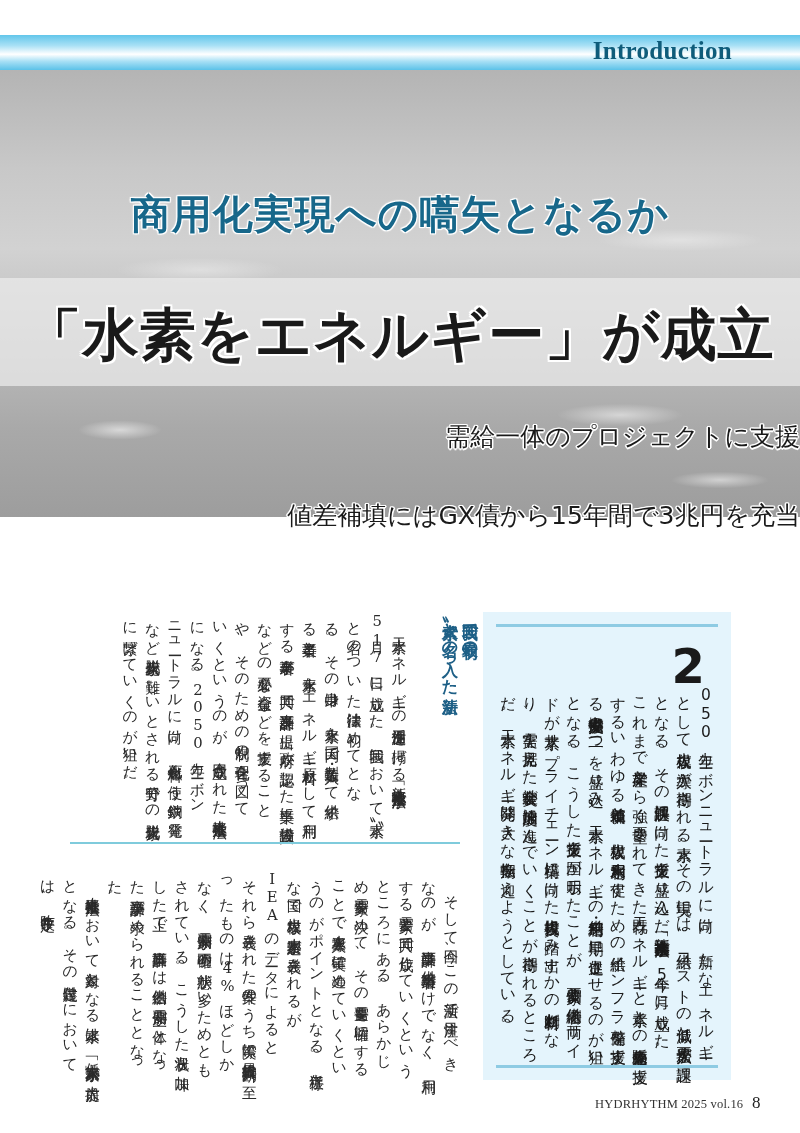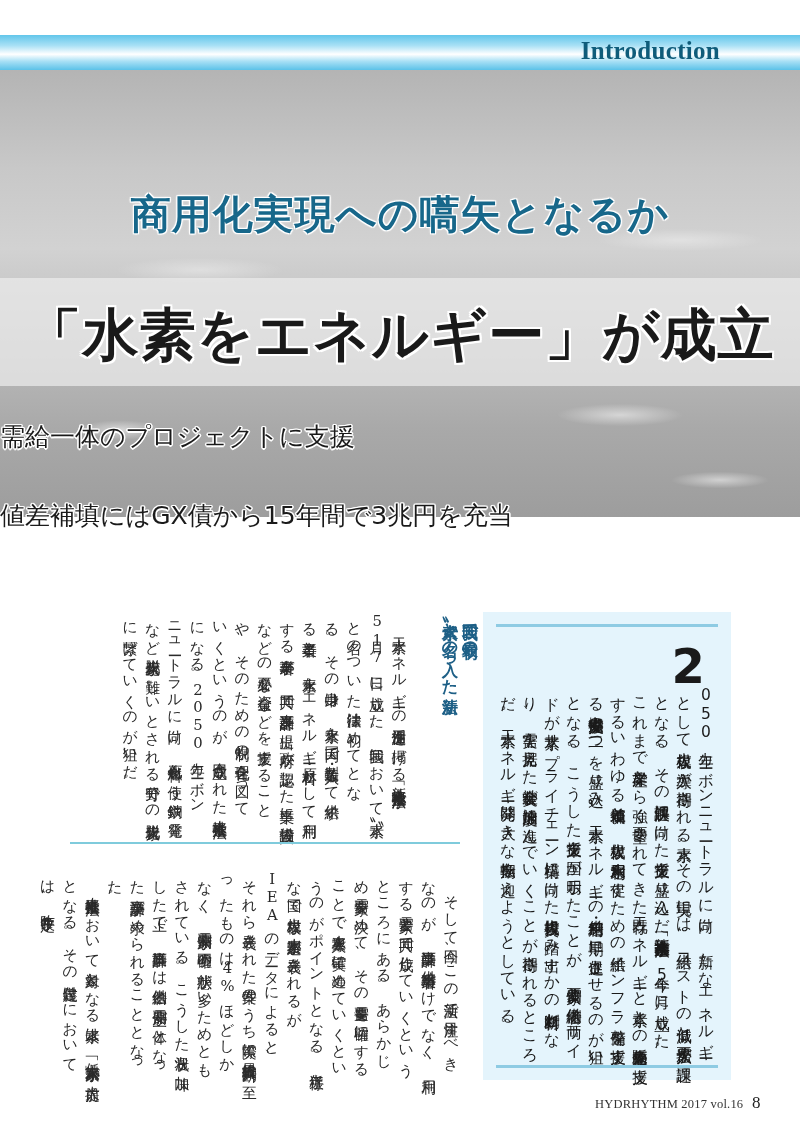--- a/index.html
+++ b/index.html
@@ -1,20 +1,20 @@
 <!DOCTYPE html>
 <html><head>
 <meta charset="utf-8">
 <style>
   html, body { margin:0; padding:0; background:#ffffff; }
   body { width:800px; height:1133px; position:relative; overflow:hidden;
          font-family:"DejaVu Serif", serif; color:#222; }
   .banner { position:absolute; left:0; top:35px; width:800px; height:35px;
     background:linear-gradient(to bottom,#62c6ea 0%,#a8e0f5 30%,#ffffff 55%,#a8e0f5 75%,#5cc2e8 100%); }
-  .banner-label { position:absolute; right:80px; top:2px; font-family:"Liberation Serif", serif;
+  .banner-label { position:absolute; right:68px; top:2px; font-family:"Liberation Serif", serif;
     font-weight:bold; font-size:25px; color:#0f5c7a; letter-spacing:0.3px; }
   .photo { position:absolute; left:0; top:70px; width:800px; height:447px;
     background:
       radial-gradient(ellipse 60px 14px at 120px 360px, rgba(255,255,255,0.55), transparent 70%),
       radial-gradient(ellipse 90px 16px at 620px 345px, rgba(255,255,255,0.5), transparent 70%),
       radial-gradient(ellipse 70px 12px at 720px 410px, rgba(255,255,255,0.5), transparent 70%),
       radial-gradient(ellipse 80px 14px at 330px 470px, rgba(255,255,255,0.45), transparent 70%),
       radial-gradient(ellipse 100px 18px at 560px 470px, rgba(255,255,255,0.45), transparent 70%),
       radial-gradient(ellipse 60px 12px at 60px 480px, rgba(255,255,255,0.45), transparent 70%),
       radial-gradient(ellipse 90px 16px at 420px 505px, rgba(255,255,255,0.5), transparent 70%),
@@ -25,21 +25,21 @@
   .title1 { position:absolute; left:0; width:800px; top:117px; text-align:center;
     font-family:"DejaVu Serif", serif; font-weight:bold; font-size:40px; color:#17678a;
     letter-spacing:1px;
     text-shadow: 0 0 3px #fff, 0 0 3px #fff, 1px 1px 0 #fff, -1px -1px 0 #fff, 1px -1px 0 #fff, -1px 1px 0 #fff; }
   .band { position:absolute; left:0; top:208px; width:800px; height:108px;
     background:rgba(236,236,236,0.72); }
   .title2 { position:absolute; left:0; width:800px; top:228px; text-align:center;
     font-family:"DejaVu Serif", serif; font-weight:bold; font-size:56px; color:#1a1a1a;
     letter-spacing:1px;
     text-shadow: 2px 0 0 #fff, -2px 0 0 #fff, 0 2px 0 #fff, 0 -2px 0 #fff, 2px 2px 0 #fff, -2px -2px 0 #fff, 2px -2px 0 #fff, -2px 2px 0 #fff; }
-  .sub { position:absolute; left:0; width:800px; text-align:left;
+  .sub { position:absolute; left:0; width:800px; text-align:right;
     font-family:"DejaVu Sans", sans-serif; font-size:25px; color:#1a1a1a;
     text-shadow: 1.5px 0 0 #fff, -1.5px 0 0 #fff, 0 1.5px 0 #fff, 0 -1.5px 0 #fff, 1px 1px 0 #fff, -1px -1px 0 #fff, 1px -1px 0 #fff, -1px 1px 0 #fff; }
   .sub1 { top:350px; }
   .sub2 { top:385px;margin-top:44px; }
 
   .vt { writing-mode:vertical-rl; -webkit-writing-mode:vertical-rl; text-orientation:upright; }
 
   .leadbox { position:absolute; left:483px; top:612px; width:248px; height:468px;
     background:#e4f4fc; }
   .leadbox .rule-top { position:absolute; left:13px; top:12px; width:222px; height:3px; background:#8ecbe3; }
@@ -103,14 +103,14 @@
   <p>水素エネルギーの活用促進を掲げる新法「水素社会推進法」が、5月17日に成立した。我国において〝水素〟と名のついた法律は初めてとなる。その中身は、水素を国内で製造・輸入して供給する事業者と、水素をエネルギー・原材料として利用する事業者が、共同で事業計画を提出、政府が認定した事業に設備投資などの必要な資金などを支援することや、そのための規制の合理化を図っていくというのが、今回成立された水素社会推進法になる。2050年カーボンニュートラルに向け、化石燃料を使う鉄鋼や発電など脱炭素化が難しいとされる分野での脱炭素化に繋げていくのが狙いだ。</p>
 </div>
 
 <div class="divider"></div>
 
 <div class="body-lower vt">
   <p>そして今回、この新法で注目すべきなのが、事業計画は供給事業者だけでなく、利用する需要家と共同で作成していくというところにある。あらかじめ需要家を決めて、その需要量を明確にすることで水素導入を確実に進めていくというのがポイントとなる。近年様々な国で大規模な水素製造が発表されるが、IEAのデータによると、それら発表された案件のうち実際に最終投資判断に至ったものは4%ほどしかなく、需要家側が不明確の状態が多いためともされている。こうした状況も加味した上で、事業計画には供給側と需要側が一体となった事業計画が求められることとなった。</p>
   <p>水素社会推進法において対象となる水素は、「低炭素水素」が大前提となる。その定義付けにおいては、昨年改定さ</p>
 </div>
 
-<div class="footer">HYDRHYTHM 2017 vol.16</div>
+<div class="footer">HYDRHYTHM 2025 vol.16</div>
 <div class="pagenum">8</div>
 
 </body></html>

